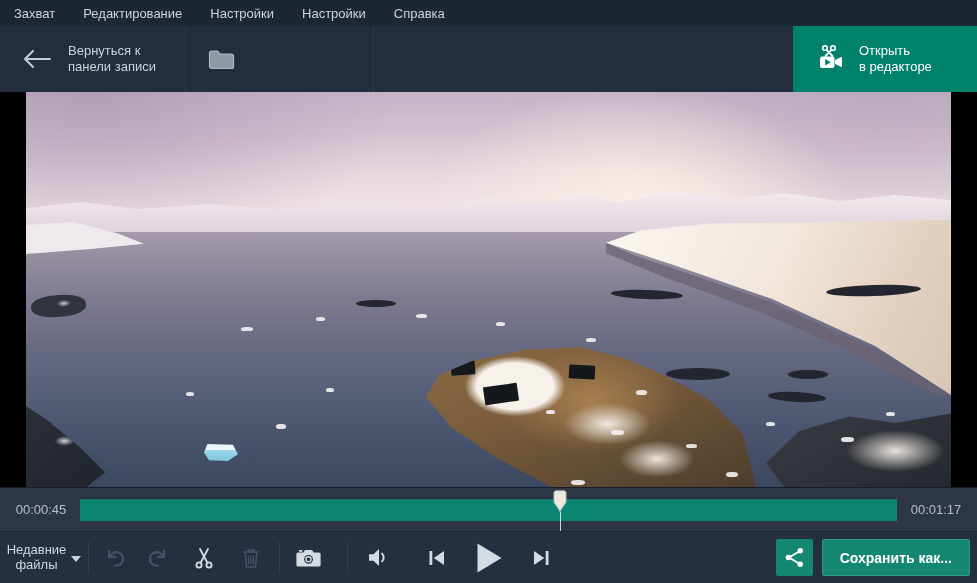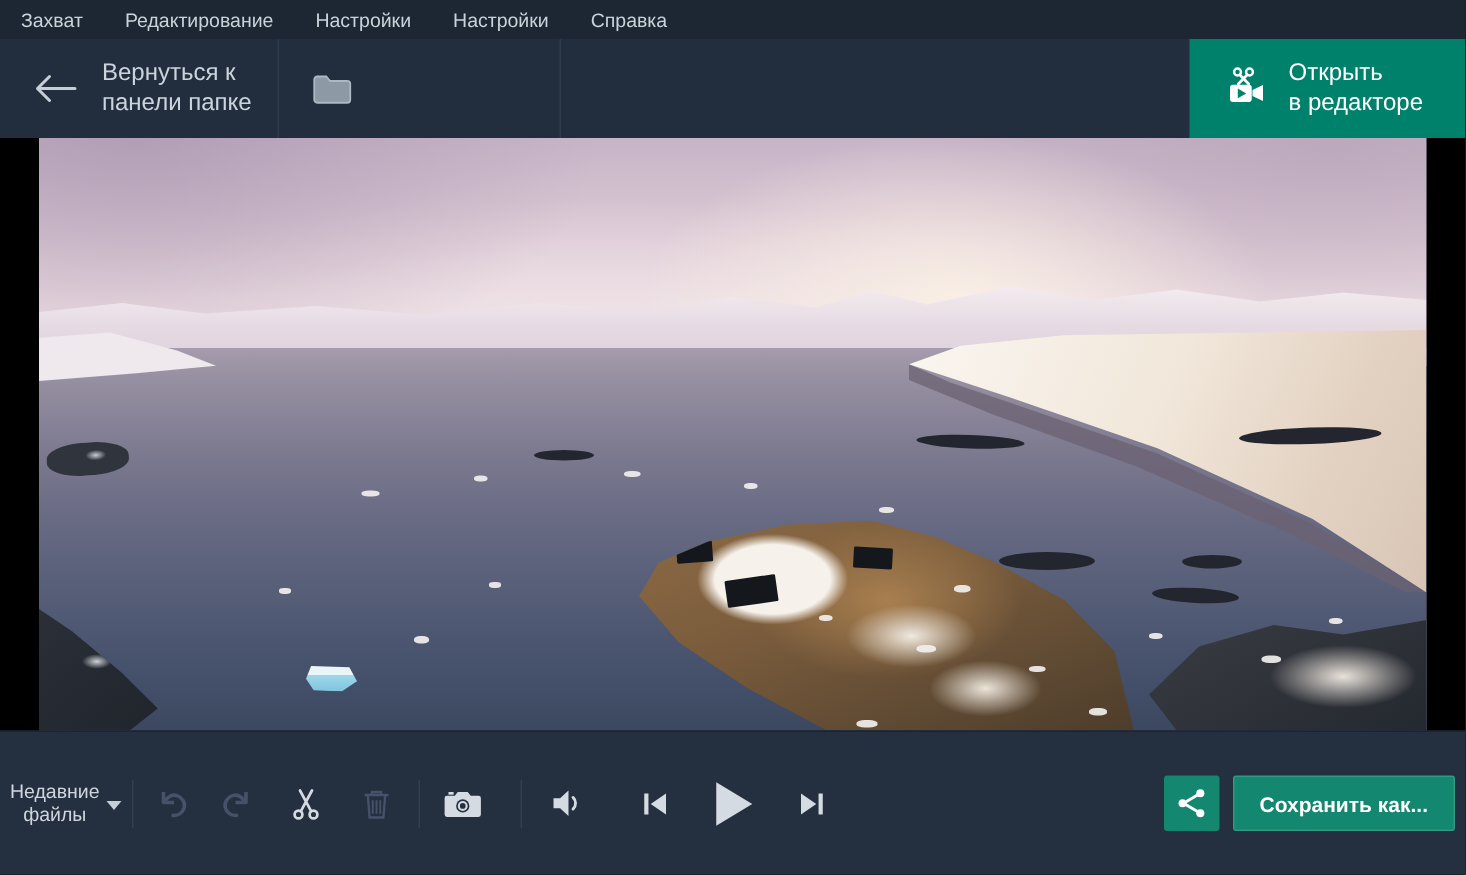--- a/index.html
+++ b/index.html
@@ -11,21 +11,21 @@
   
   .menubar { height:26px; background:var(--menubar-bg,#1C2733); display:flex; align-items:center;
              padding-left:14px; gap:28px; flex:0 0 auto; }
   .menu-item { color:#CBD3DA; font-size:13px; cursor:default; white-space:nowrap; }
 
   
   .toolbar { height:66px; background:var(--toolbar-bg,#222E3D); display:flex; align-items:stretch; flex:0 0 auto; }
   .tb-btn { display:flex; align-items:center; background:transparent; border:none; cursor:pointer;
             color:#CBD4DC; font-family:inherit; }
   .tb-btn .tb-ic { display:flex; align-items:center; justify-content:center; color:#C6CEd6; }
-  .tb-label { font-size:16px; line-height:1.25; text-align:left; color:#CBD4DC; }
+  .tb-label { font-size:13px; line-height:1.25; text-align:left; color:#CBD4DC; }
   .btn-back { width:185px; padding-left:22px; gap:16px; }
   .btn-folder { width:187px; padding-left:22px; gap:14px; }
   .tb-sep { width:1px; background:#2E3B4C; margin:0; }
   .tb-spacer { flex:1; }
   .btn-editor { width:184px; background:var(--accent-green,#00816C); gap:14px; padding-left:22px;margin-left:26px; }
   .btn-editor .tb-label { color:#FFFFFF; }
   .btn-editor .tb-ic { color:#FFFFFF; }
 
   
   .stage { flex:0 0 auto; height:395px; background:#000; display:flex; justify-content:center; }
@@ -123,21 +123,21 @@
   </div>
 
   <div class="toolbar">
     <button class="tb-btn btn-back">
       <span class="tb-ic">
         <svg width="30" height="20" viewBox="0 0 30 20">
             <path d="M28 10H3 M11 2 L3 10 l8 8" fill="none" stroke="currentColor" stroke-width="2" stroke-linecap="round" stroke-linejoin="round"></path>
           </svg>
       </span>
       <span class="tb-label">
-        <span>Вернуться к</span><br><span>панели папке</span>
+        <span>Вернуться к</span><br><span>панели записи</span>
       </span>
     </button>
     <div class="tb-sep"></div>
     <button class="tb-btn btn-folder">
       <span class="tb-ic">
         <svg width="27" height="21" viewBox="0 0 27 21">
             <path d="M1.5 4 a2 2 0 0 1 2-2 h6 l2.6 3 h11.4 a2 2 0 0 1 2 2 v10.5 a2 2 0 0 1-2 2 h-20 a2 2 0 0 1-2-2 z" fill="#8E99A6" stroke="#AEB8C3" stroke-width="1.2"></path>
           </svg>
       </span>
     </button>
@@ -196,20 +196,33 @@
       <div class="berg" style="left:860px;top:320px;width:9px;height:4px"></div>
       <div class="berg" style="left:300px;top:296px;width:8px;height:4px"></div>
       <div class="berg" style="left:250px;top:332px;width:10px;height:5px"></div>
       <div class="berg" style="left:160px;top:300px;width:8px;height:4px"></div>
       <div class="berg" style="left:700px;top:380px;width:12px;height:5px"></div>
       <div class="berg" style="left:545px;top:388px;width:14px;height:5px"></div>
       <div class="blue-berg"></div>
     </div>
   </div>
 
+  <div class="timeline-row">
+    <span class="time-label">00:00:45</span>
+    <div class="track">
+      <div class="clipbar"></div>
+      <div class="playhead" style="left: 58.7%;">
+        <svg width="14" height="23" viewBox="0 0 14 23">
+          <path d="M3 .8 h8 a2 2 0 0 1 2 2 v8.5 c0 3.2-3.4 4.2-6 10.7 C4.4 15.5 1 14.5 1 11.3 v-8.5 a2 2 0 0 1 2-2 z" fill="#ECE9E1" stroke="#B9B6AE" stroke-width="1"></path>
+        </svg>
+        <div class="ph-line"></div>
+      </div>
+    </div>
+    <span class="time-label">00:01:17</span>
+  </div>
 
   <div class="bottombar">
     <button class="recent-btn">
       <span class="recent-txt">
         <span>Недавние</span><br><span>файлы</span>
       </span>
       <span class="caret"></span>
     </button>
     <div class="vsep"></div>
 

